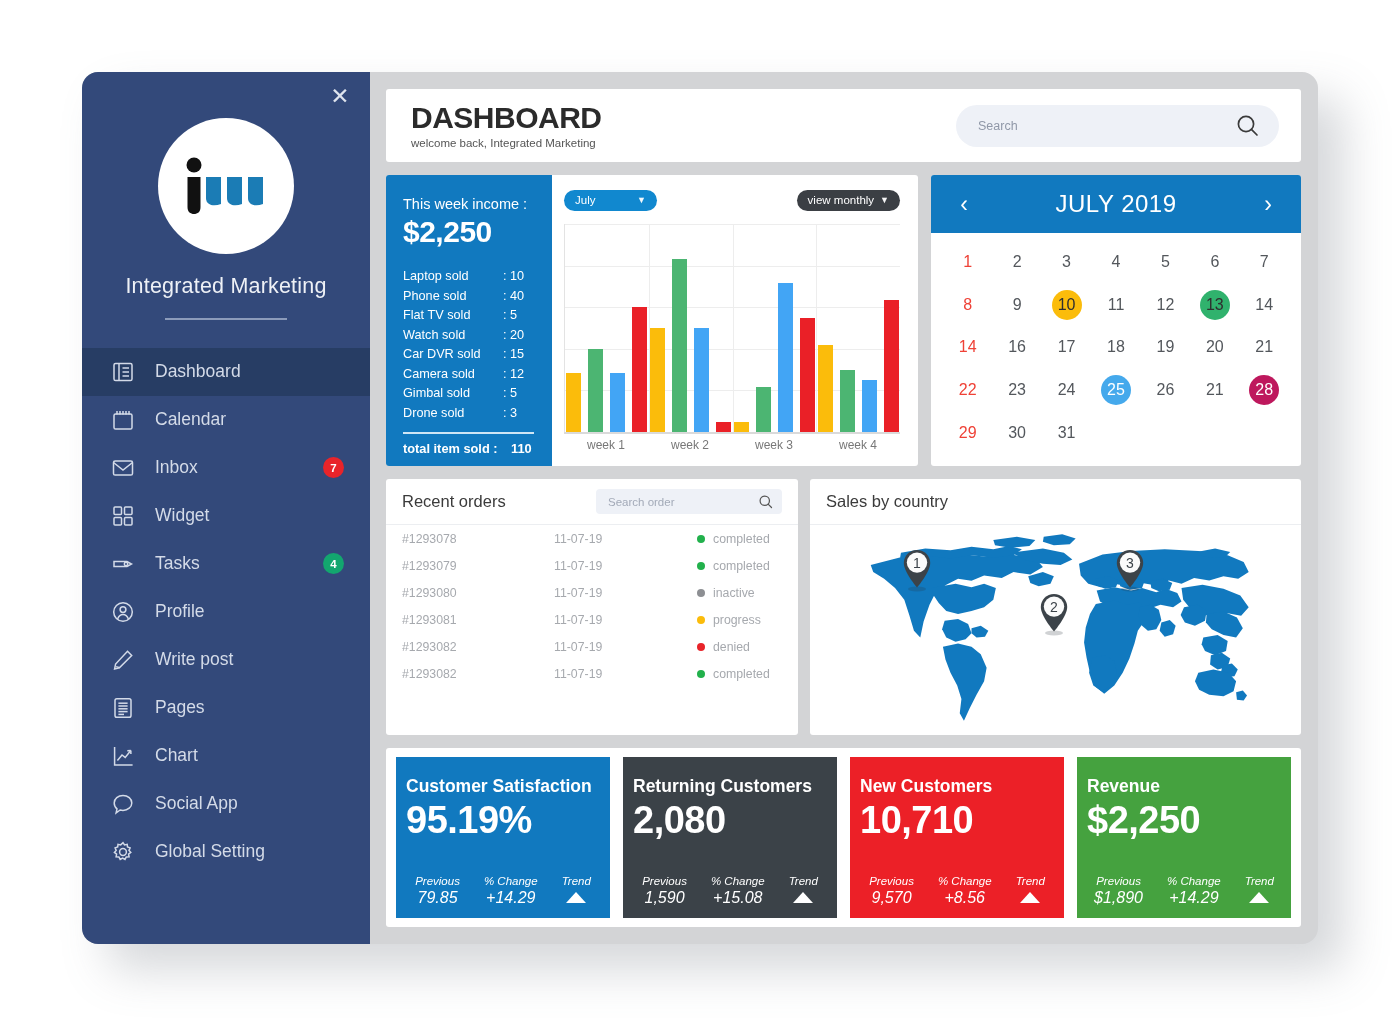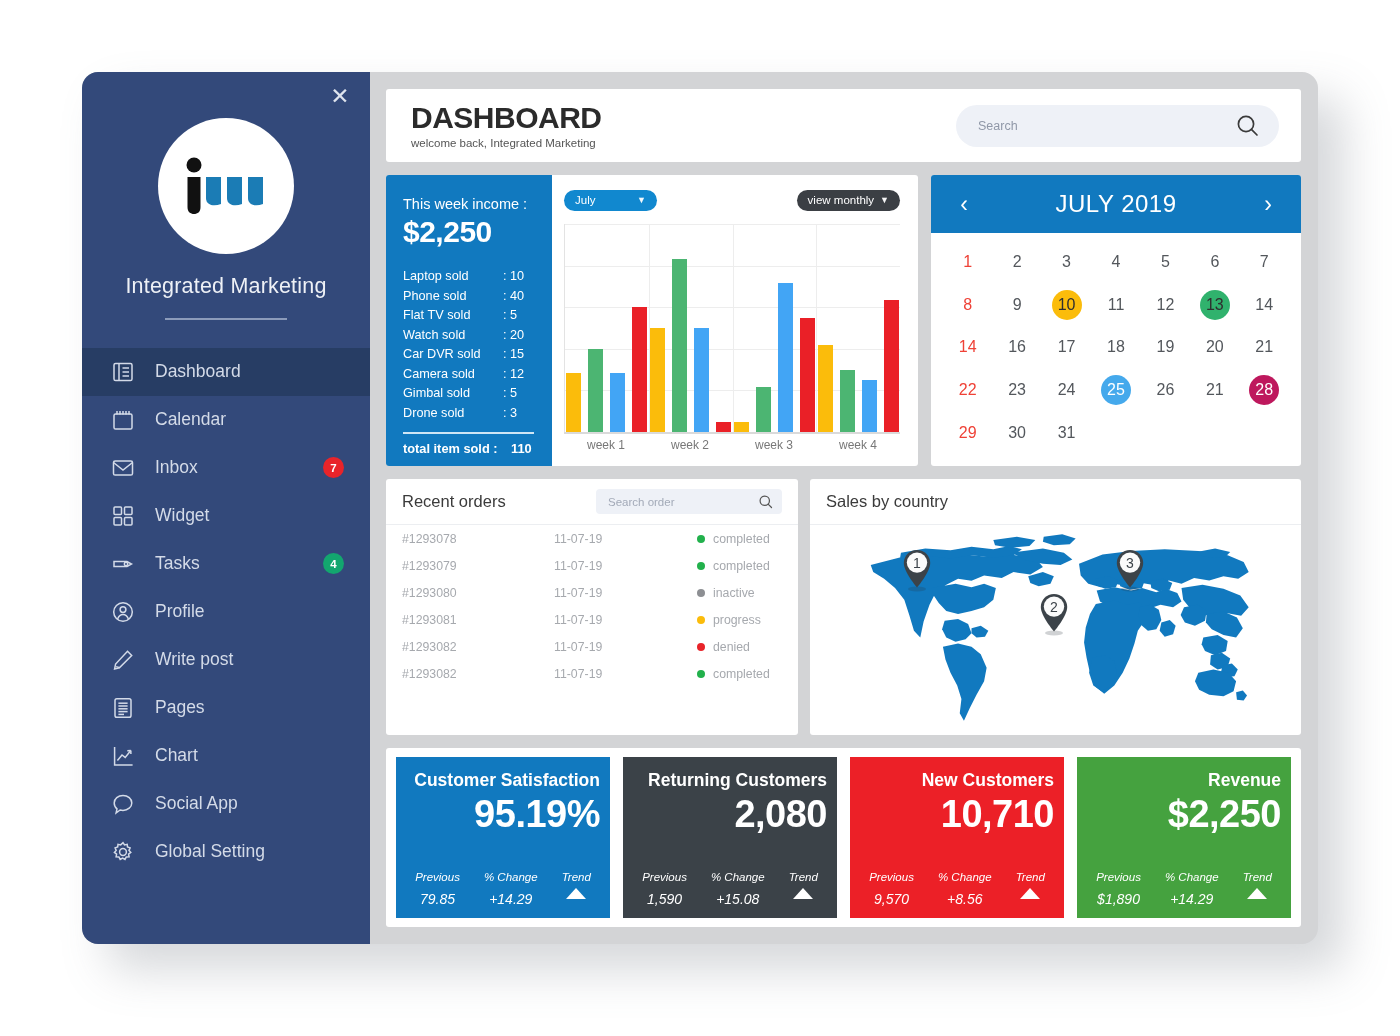--- a/index.html
+++ b/index.html
@@ -195,28 +195,28 @@
 
   
   #map-card { flex: 1; display: flex; flex-direction: column; min-width: 0; }
   #map-body { flex: 1; position: relative; overflow: hidden; }
   #map-body svg { position: absolute; left: 0; top: 0; width: 100%; height: 100%; }
   .pin { position: absolute; width: 32px; height: 44px; cursor: pointer; }
 
   
   #row3 { flex: 1; background: #fff; border-radius: 3px;
           display: flex; gap: 13px; padding: 9px 10px; }
-  .kpi { flex: 1; color: #fff; padding: 13px 10px 11px;
-         display: flex; flex-direction: column; align-items: flex-end; }
+  .kpi { flex: 1; color: #fff; padding: 19px 10px 11px;
+         display: flex; flex-direction: column; align-items: flex-start; }
   .kpi-title { font-size: 17.5px; font-weight: bold; }
   .kpi-value { font-size: 38px; font-weight: bold; margin-top: 2px; letter-spacing: -.5px; }
   .kpi-foot { margin-top: auto; display: flex; width: 100%;
               justify-content: center; gap: 24px; text-align: center; font-style: italic; }
   .kpi-foot .fl { font-size: 11.5px; }
-  .kpi-foot .fv { font-size: 14px; margin-top: 8px; }
+  .kpi-foot .fv { font-size: 16px; margin-top: 2px; }
   .tri { width: 0; height: 0; margin: 5px auto 0;
          border-left: 10px solid transparent; border-right: 10px solid transparent;
          border-bottom: 11px solid #fff; }
 </style>
 </head>
 <body>
 
 <div id="app-frame">
 
   <div id="sidebar">

